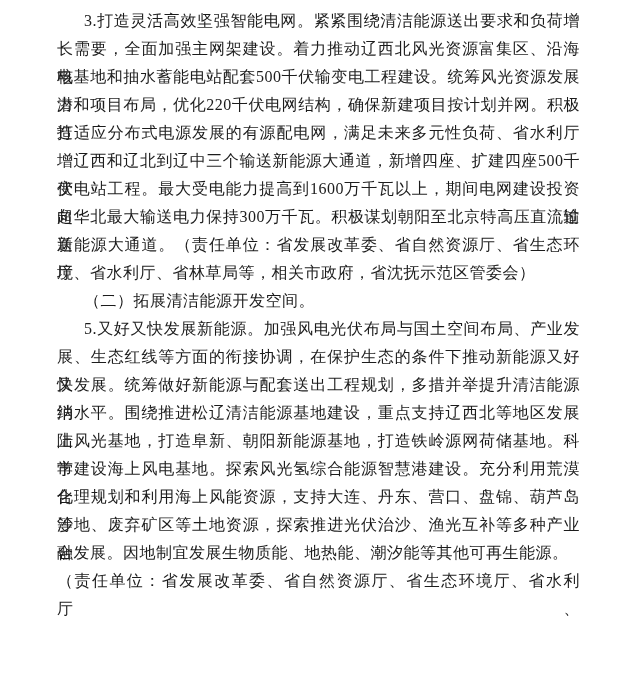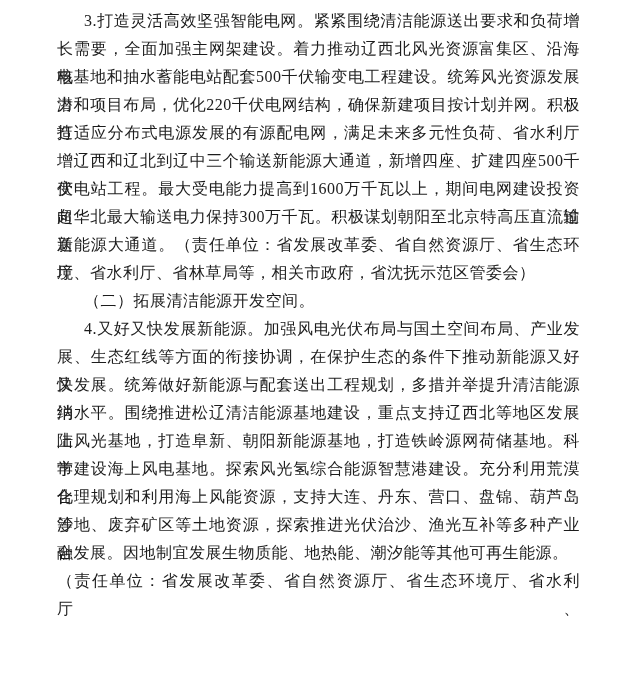--- a/index.html
+++ b/index.html
@@ -43,21 +43,21 @@
   <div class="ln j">长需要，全面加强主网架建设。着力推动辽西北风光资源富集区、沿海核</div>
   <div class="ln j">电基地和抽水蓄能电站配套500千伏输变电工程建设。统筹风光资源发展潜</div>
   <div class="ln j">力和项目布局，优化220千伏电网结构，确保新建项目按计划并网。积极打</div>
   <div class="ln j">造适应分布式电源发展的有源配电网，满足未来多元性负荷、省水利厅</div>
   <div class="ln j">增辽西和辽北到辽中三个输送新能源大通道，新增四座、扩建四座500千伏</div>
   <div class="ln j">变电站工程。最大受电能力提高到1600万千瓦以上，期间电网建设投资超过</div>
   <div class="ln j">向华北最大输送电力保持300万千瓦。积极谋划朝阳至北京特高压直流输送</div>
   <div class="ln j">新能源大通道。（责任单位：省发展改革委、省自然资源厅、省生态环境</div>
   <div class="ln">厅、省水利厅、省林草局等，相关市政府，省沈抚示范区管委会）</div>
   <div class="ln ind">（二）拓展清洁能源开发空间。</div>
-  <div class="ln ind j">4.又好又快发展新能源。加强风电光伏布局与国土空间布局、产业发</div>
+  <div class="ln ind j">5.又好又快发展新能源。加强风电光伏布局与国土空间布局、产业发</div>
   <div class="ln j">展、生态红线等方面的衔接协调，在保护生态的条件下推动新能源又好又</div>
   <div class="ln j">快发展。统筹做好新能源与配套送出工程规划，多措并举提升清洁能源消</div>
   <div class="ln j">纳水平。围绕推进松辽清洁能源基地建设，重点支持辽西北等地区发展陆</div>
   <div class="ln j">上风光基地，打造阜新、朝阳新能源基地，打造铁岭源网荷储基地。科学</div>
   <div class="ln j">市建设海上风电基地。探索风光氢综合能源智慧港建设。充分利用荒漠化</div>
   <div class="ln j">合理规划和利用海上风能资源，支持大连、丹东、营口、盘锦、葫芦岛等</div>
   <div class="ln j">沙地、废弃矿区等土地资源，探索推进光伏治沙、渔光互补等多种产业融</div>
   <div class="ln">合发展。因地制宜发展生物质能、地热能、潮汐能等其他可再生能源。</div>
   <div class="ln j">（责任单位：省发展改革委、省自然资源厅、省生态环境厅、省水利厅、</div>
 </div>

